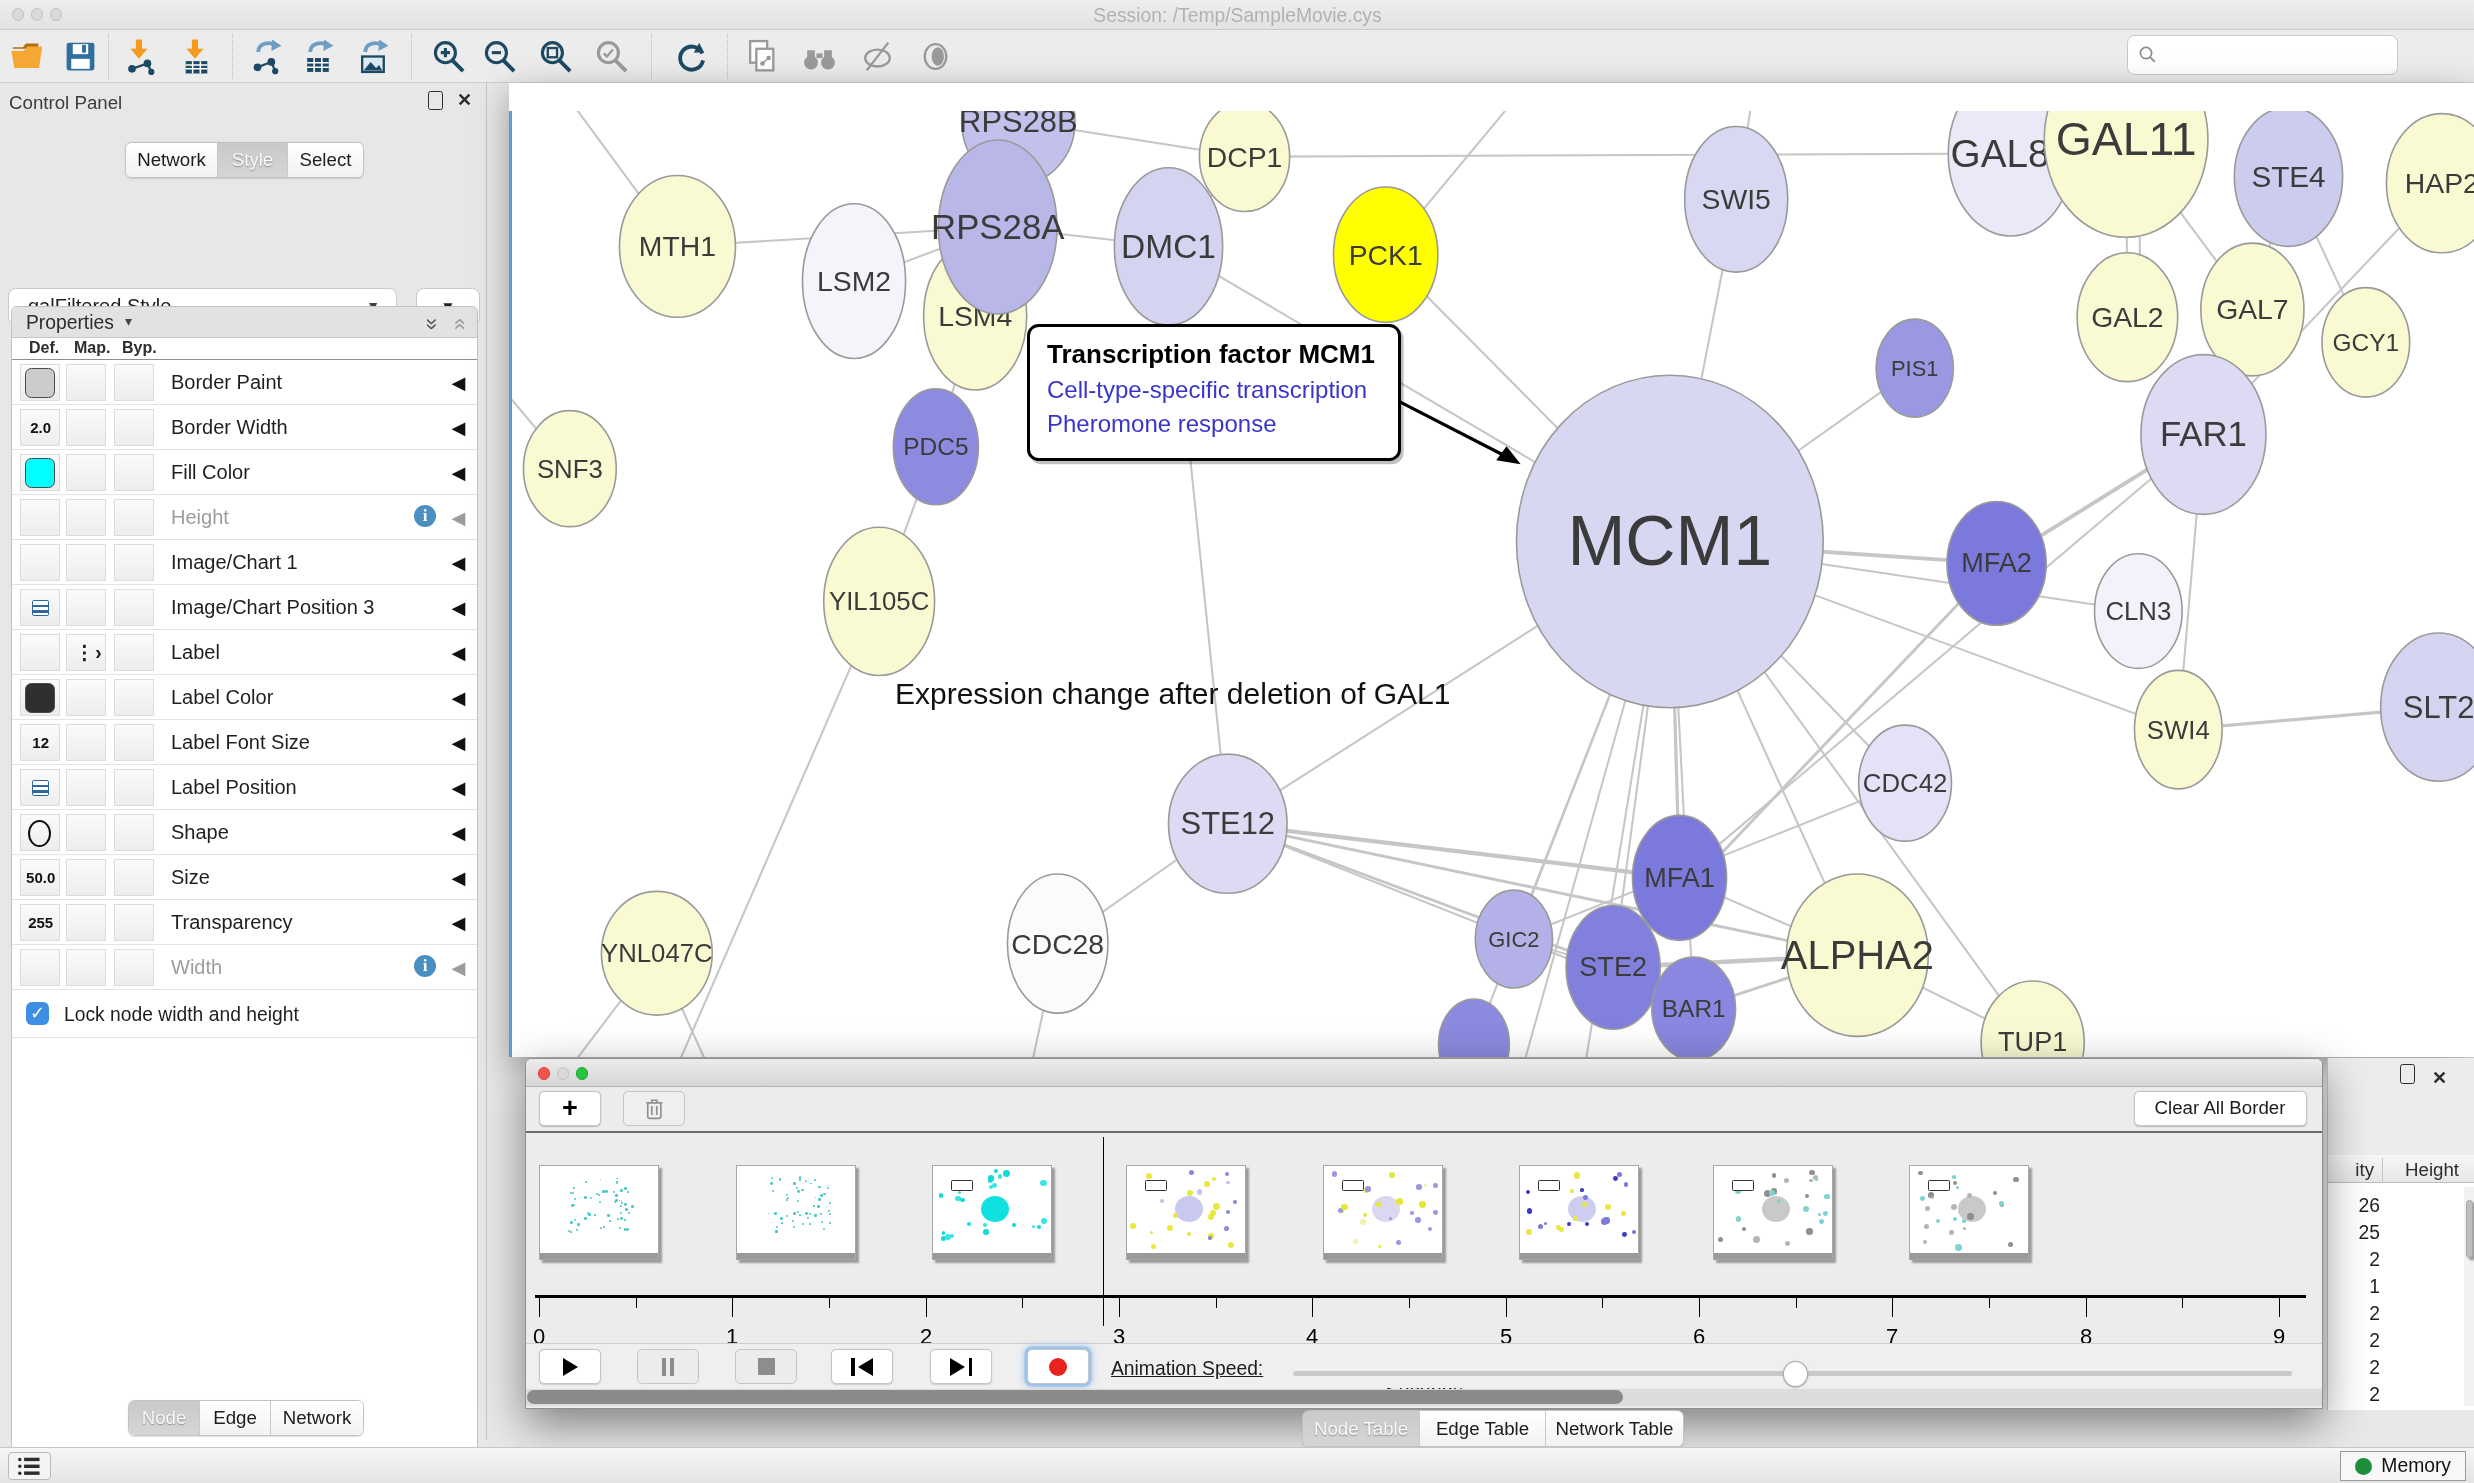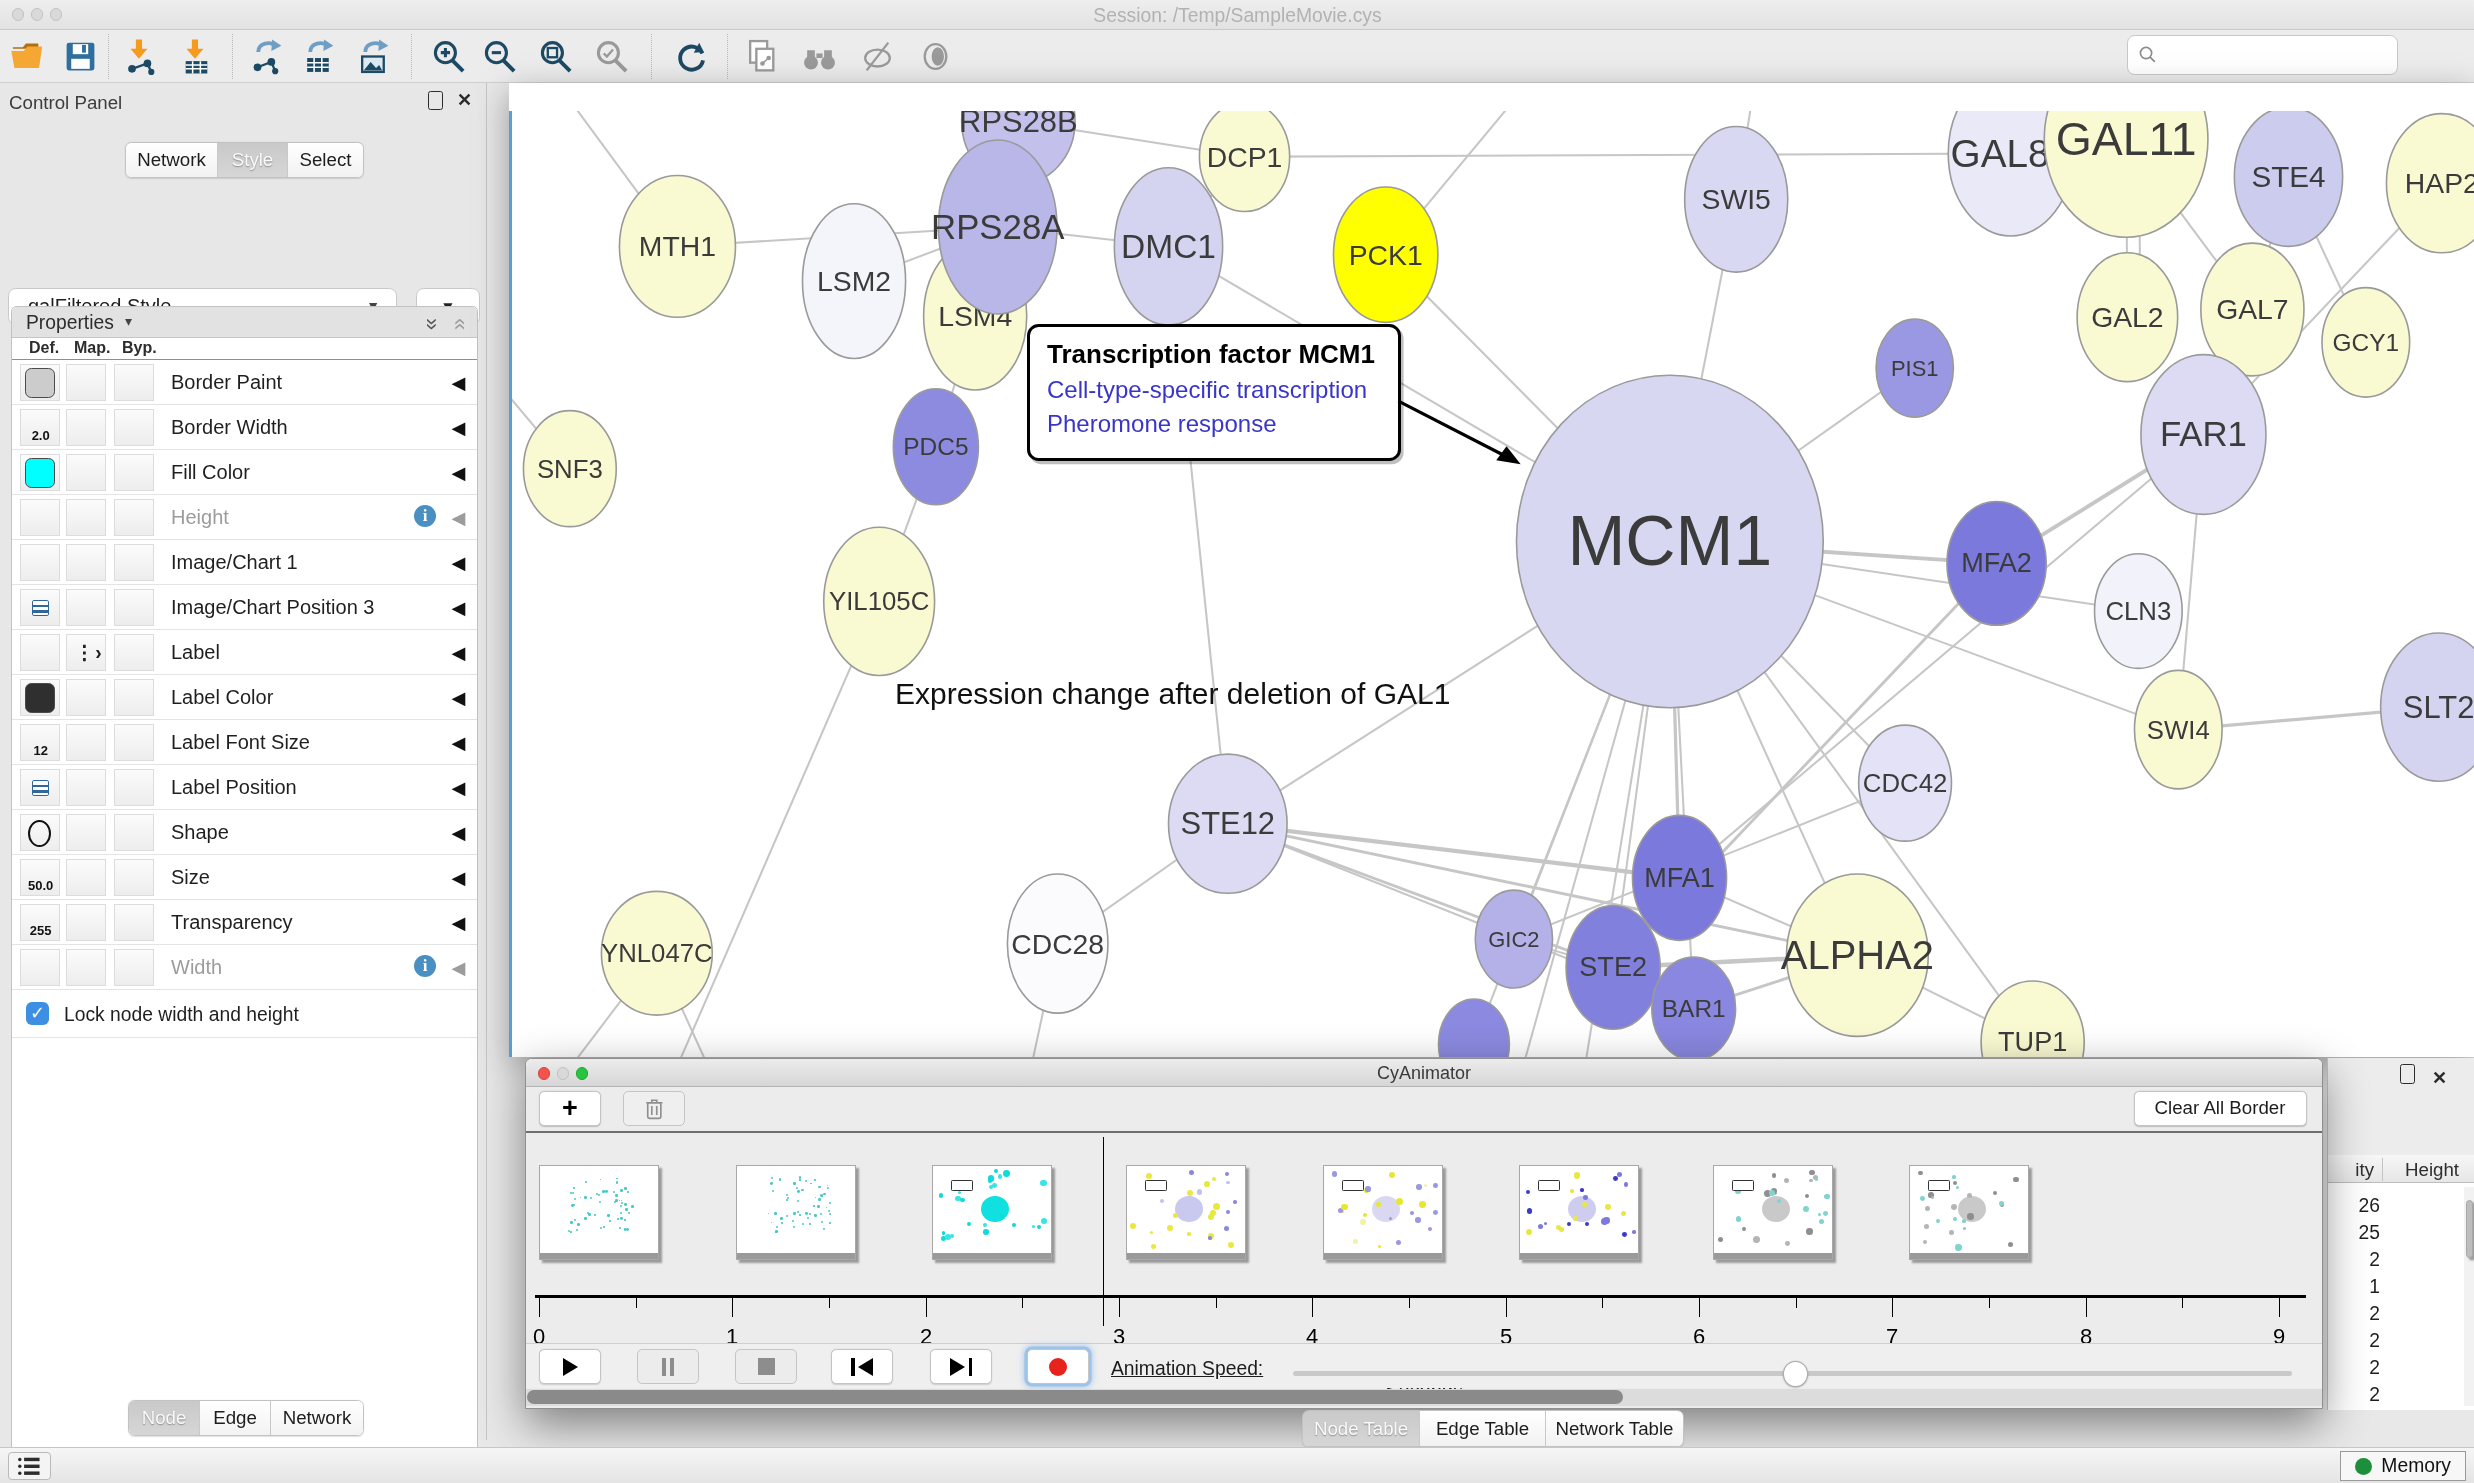--- a/index.html
+++ b/index.html
@@ -62,22 +62,22 @@
   .chev.dn { transform:rotate(90deg); right:39px; }
   .chev.up { transform:rotate(-90deg); right:11.6px; color:#9a9a9a; }
   #props-cols { position:relative; height:22px; border-bottom:1.3px solid #8f8f8f; }
   #props-cols span { position:absolute; top:1.3px; font-size:16px; font-weight:bold; color:#2d2d2d; }
   .prow { position:relative; height:45px; border-bottom:0.6px solid #e4e4e4; }
   .pcell { position:absolute; top:3.9px; width:40px; height:37px;
     background:linear-gradient(#fbfbfb,#ededed); border:0.6px solid #dcdcdc; }
   .pcell.c1 { left:7.7px; } .pcell.c2 { left:54px; } .pcell.c3 { left:102px; }
   .swatch { position:absolute; left:3.9px; top:3.2px; width:30px; height:30px;
     border:1.3px solid #4a4a4a; border-radius:6.4px; }
-  .defnum { position:absolute; width:40px; text-align:center; top:9px; font-size:13px;
-    font-weight:bold; color:#111;margin-top:9px; }
+  .defnum { position:absolute; width:40px; text-align:center; top:9px; font-size:15px;
+    font-weight:bold; color:#111; }
   .pos-icon { position:absolute; left:11px; top:10.3px; width:17px; height:15.5px;
     border:1.9px solid #31689b; border-radius:1.9px; background:
     linear-gradient(#fff 0 3.9px,#31689b 3.9px 6.4px,#fff 6.4px 9px,#31689b 9px 11.6px,#fff 11.6px); }
   .ellipse-icon { position:absolute; left:7px; top:5.2px; width:23px; height:27px;
     border:2.6px solid #111; border-radius:50%; }
   .map-icon { position:absolute; left:7.7px; top:6.4px; font-size:19.3px; font-weight:bold;
     color:#1d1d1d; letter-spacing:1.3px; }
   .plabel { position:absolute; left:159px; top:11px; font-size:20px; color:#1f1f1f; }
   .prow.dis .plabel { color:#9c9c9c; }
   .parrow { position:absolute; right:11.6px; top:11.6px; font-size:18px; color:#111; }
@@ -681,21 +681,20 @@
         <div class="thumb"></div>
       </div>
   </div>
 </div>
 
 <div id="cywin">
   <div id="cy-titlebar">
     <span class="tl red" style="left:11.6px"></span>
     <span class="tl gray" style="left:31px"></span>
     <span class="tl grn" style="left:50px"></span>
-    <div class="title">CyAnimator</div>
   </div>
   <div id="cy-toolbar">
     <div class="cybtn" id="cy-add">+</div>
     <div class="cybtn" id="cy-del">
       <svg width="20.6" height="23" viewBox="0 0 24 28">
         <rect x="4" y="7" width="16" height="19" rx="2" stroke="#8f8f8f" stroke-width="2" fill="none"></rect>
         <path d="M2 7h20M9 7V4h6v3M9 11v11M15 11v11" stroke="#8f8f8f" stroke-width="2" fill="none"></path>
         </svg>
     </div>
     <div class="cybtn" id="cy-clear">Clear All Border</div>

